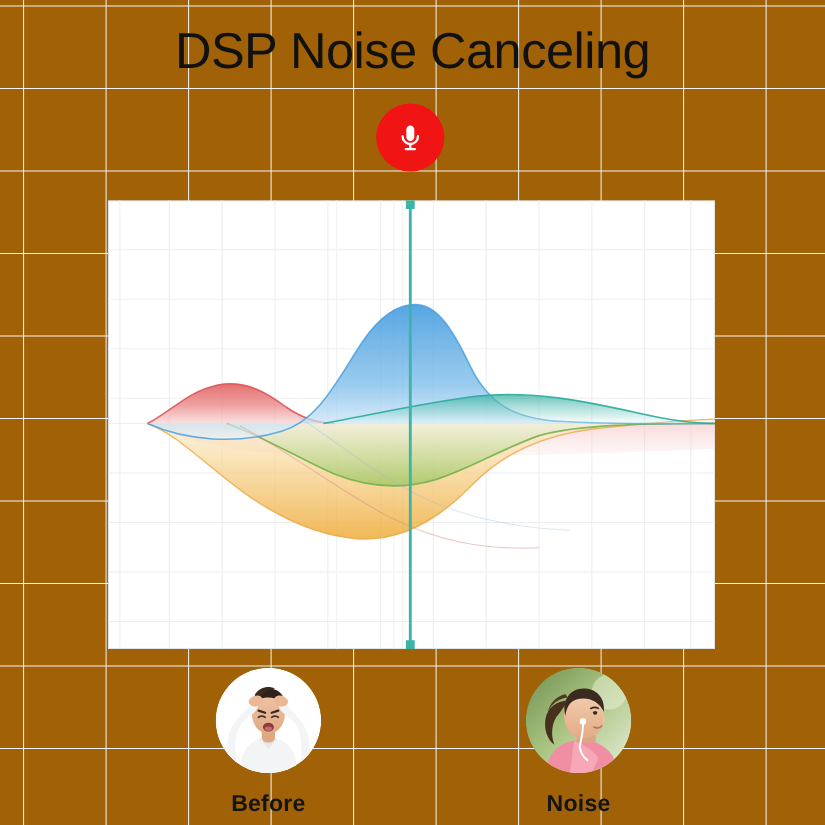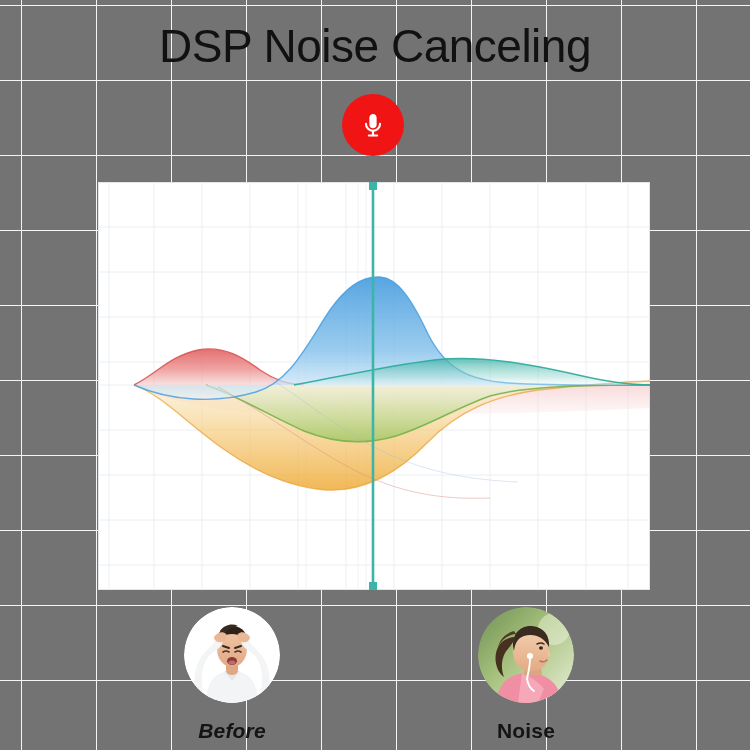--- a/index.html
+++ b/index.html
@@ -8,21 +8,21 @@
     padding: 0;
     background: #ffffff;
   }
   body {
     font-family: "Liberation Sans", sans-serif;
   }
   #page {
     position: relative;
     width: 750px;
     height: 750px;
-    background: #737373;
+    background: #a16207;
     overflow: hidden;
   }
   
   #bg-grid {
     position: absolute;
     left: 0; top: 0;
     width: 750px; height: 750px;
     background-image:
       linear-gradient(to right, #f4f5f6 1px, transparent 1px),
       linear-gradient(to bottom, #f4f5f6 1px, transparent 1px);
@@ -80,21 +80,21 @@
     position: relative;
   }
   .photo-circle svg { display: block; }
   .photo-caption {
     margin-top: 16px;
     font-size: 21px;
     font-weight: bold;
     color: #141414;
     letter-spacing: 0.2px;
   }
-  #photo-before { left: 152px; top: 607px; font-style: italic; }
+  #photo-before { left: 164px; top: 607px; }
   #photo-after  { left: 446px; top: 607px; }
 </style>
 </head>
 <body>
 
 <div id="page">
 
   <div id="bg-grid"></div>
 
   <div id="title">DSP Noise Canceling</div>

